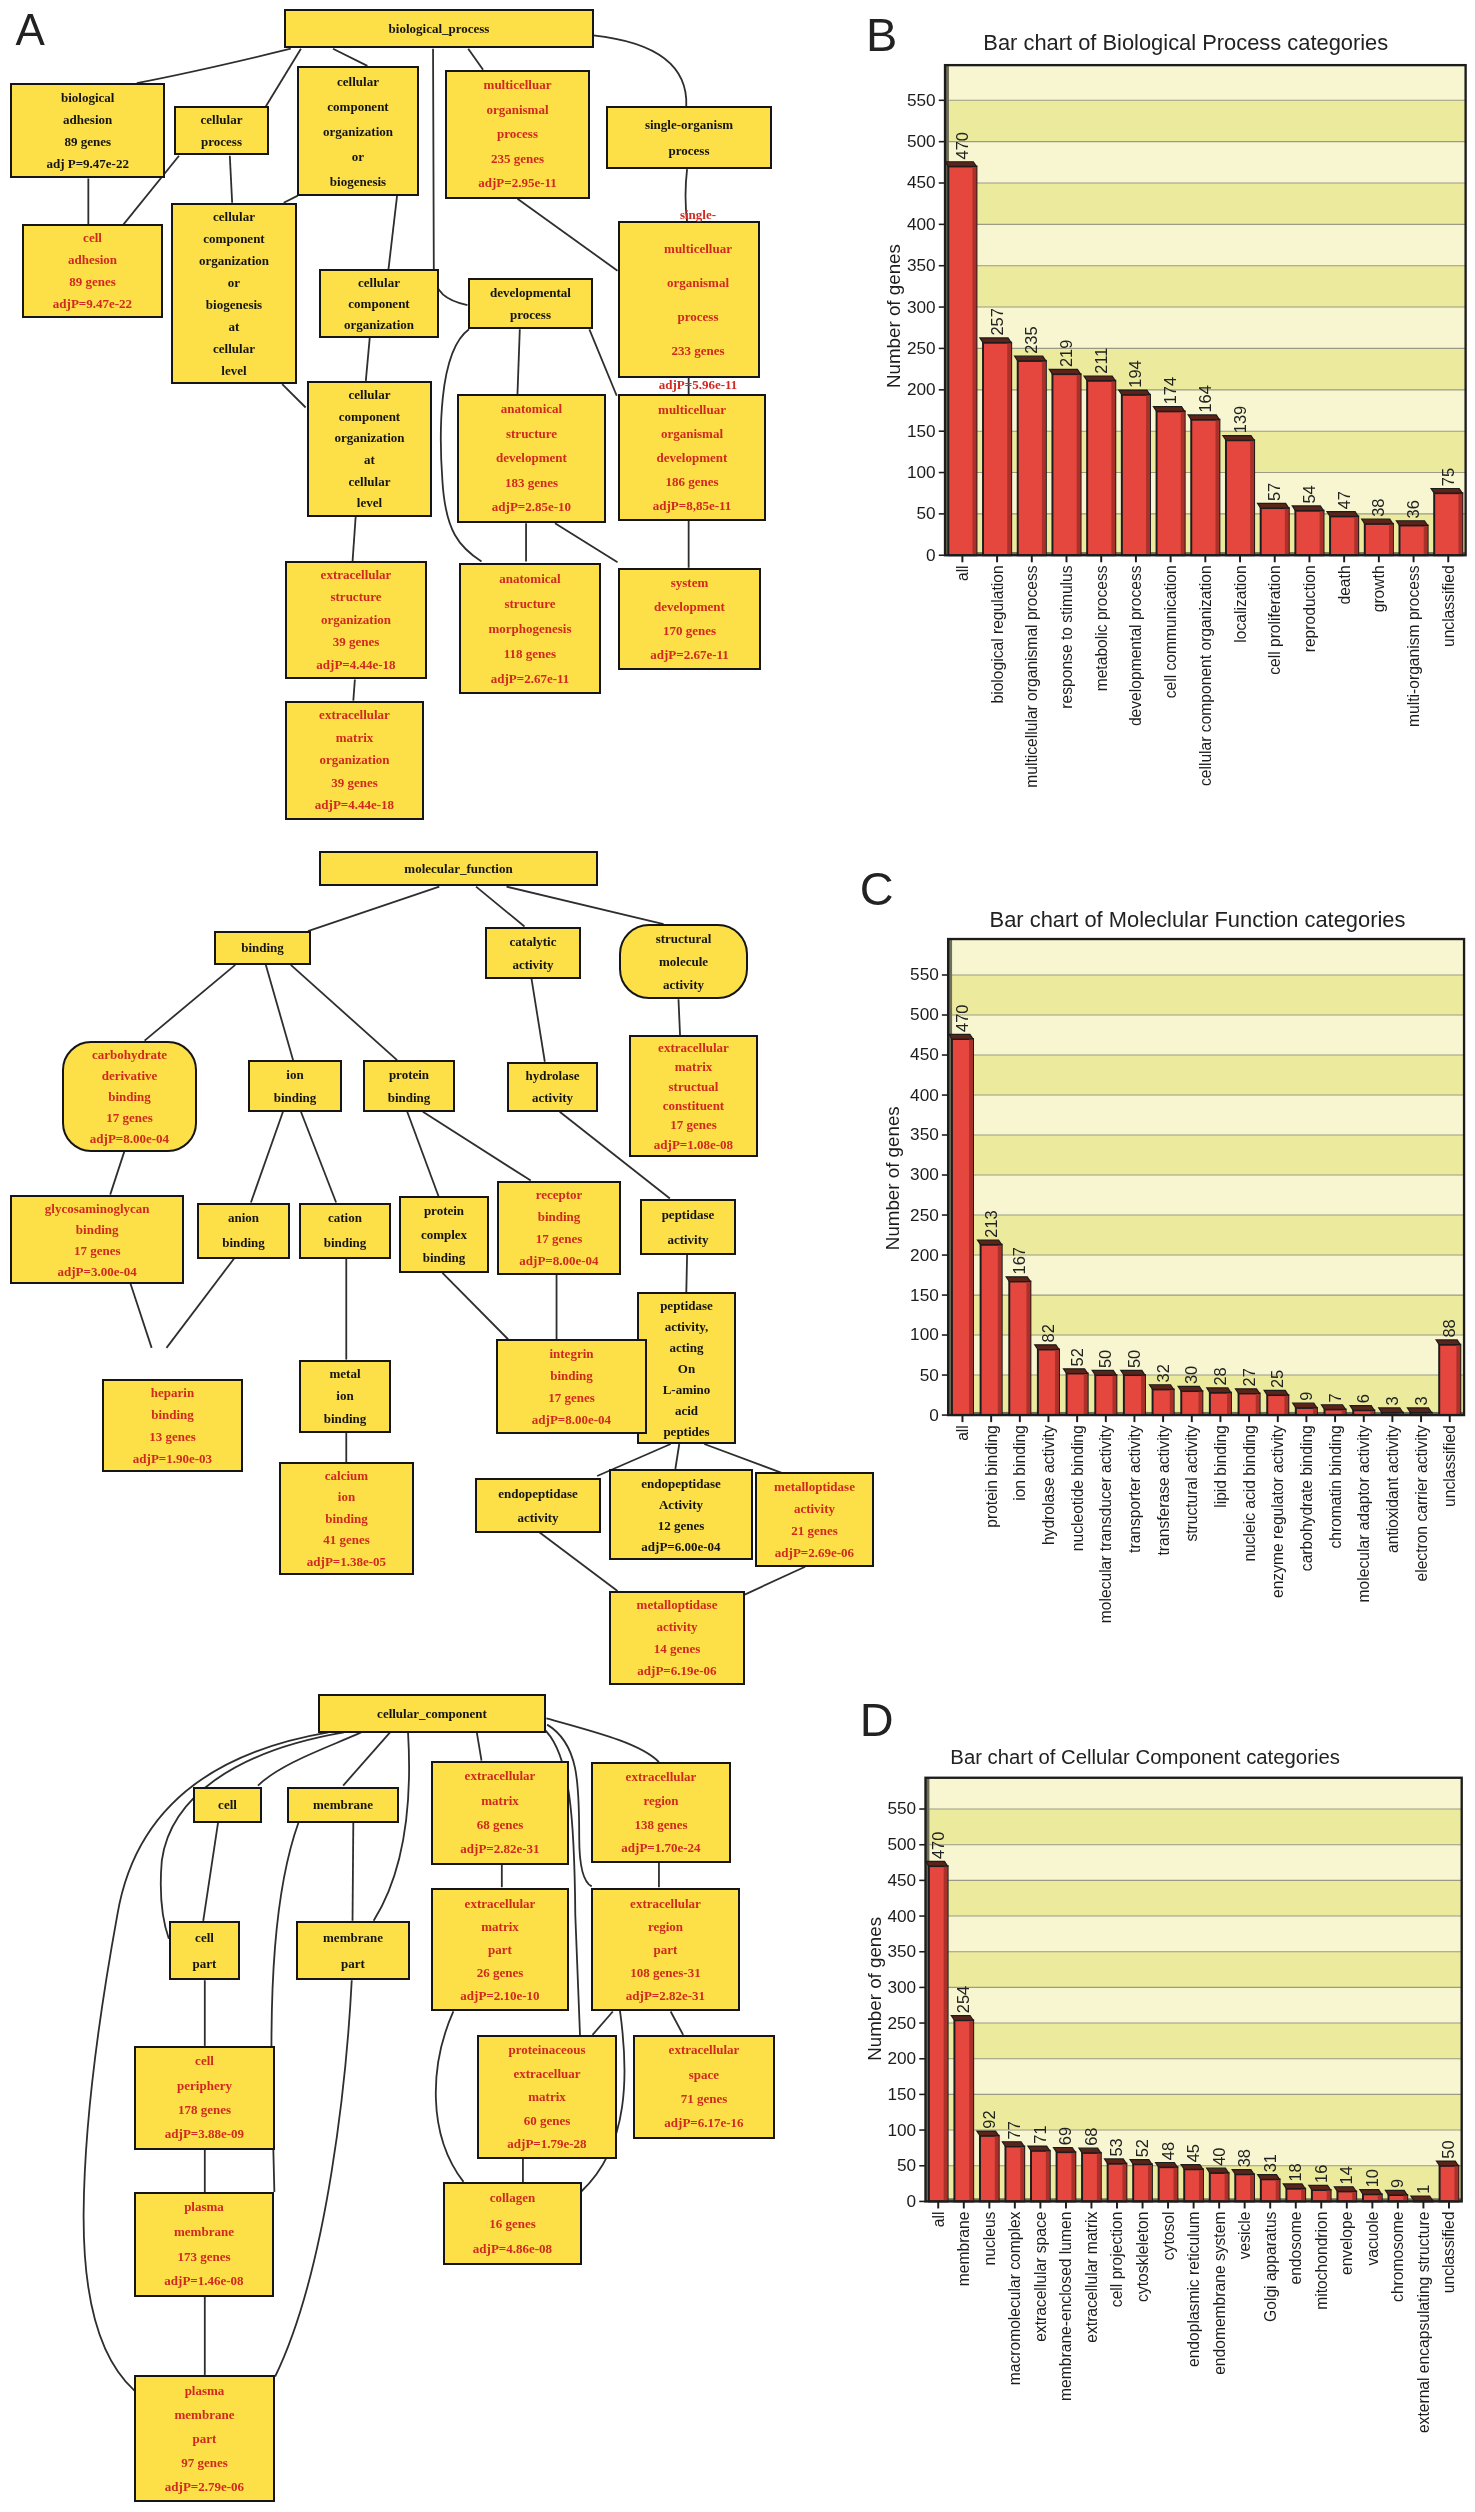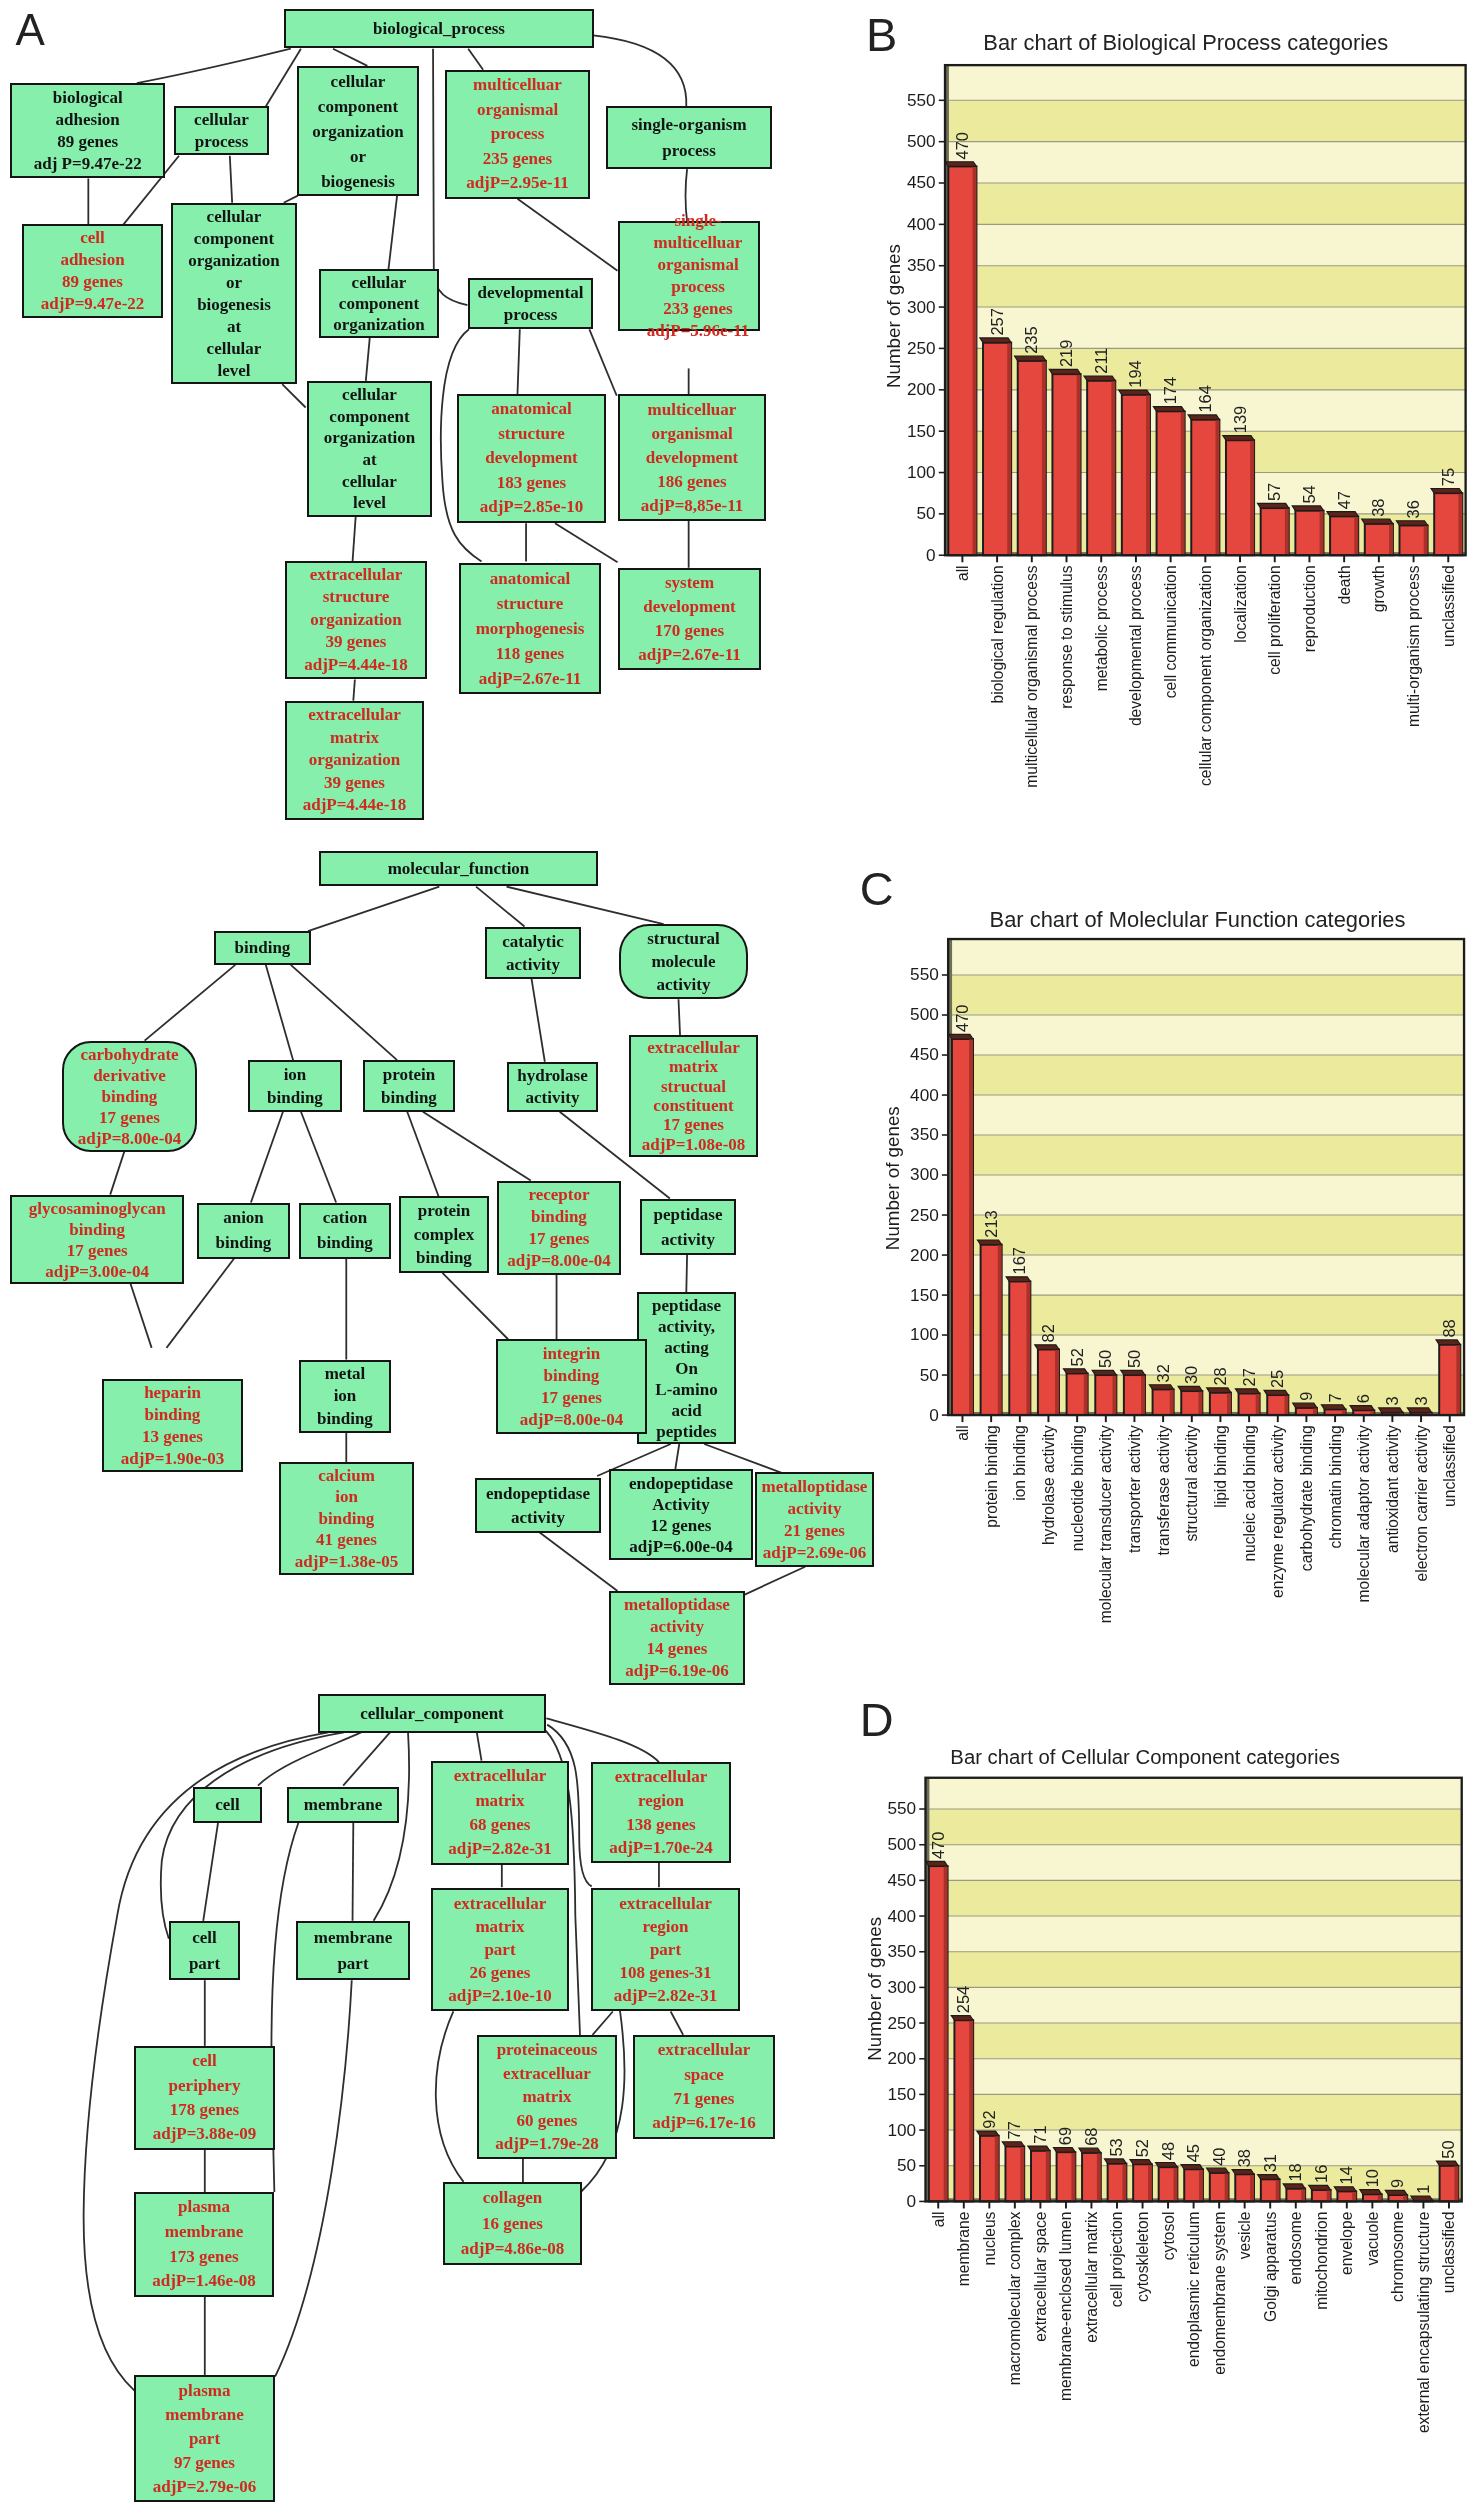--- a/index.html
+++ b/index.html
@@ -1,15 +1,15 @@
 <!DOCTYPE html>
 <html style="font-size:12.5px"><head><meta charset="utf-8"><style>
 html,body{margin:0;padding:0;}
 #fig{position:relative;width:1475px;height:2512px;background:#fff;overflow:hidden;}
-.bx{position:absolute;box-sizing:border-box;border:2.3px solid #151515;background:#86efac;display:flex;align-items:center;justify-content:center;text-align:center;font-family:"Liberation Serif",serif;font-size:17px;font-weight:bold;line-height:23px;}
+.bx{position:absolute;box-sizing:border-box;border:2.3px solid #151515;background:#fde047;display:flex;align-items:center;justify-content:center;text-align:center;font-family:"Liberation Serif",serif;font-size:13px;font-weight:bold;line-height:23px;}
 .r{color:#d02a20;}.k{color:#141414;}
 svg{position:absolute;left:0;top:0;}
 </style></head><body>
 <div id="fig">
 <svg width="1475" height="2512" viewBox="0 0 1887 3213">
       <g fill="none" stroke="#2e2e2e" stroke-width="2.3">
         <path d="M372,62 Q258,90 175,106"></path>
         <path d="M385,62 L340,136"></path>
         <path d="M426,62 L470,84"></path>
         <path d="M599,62 L618,89"></path>
@@ -107,21 +107,21 @@
     </div>
 <div class="bx k" style="left:171px;top:203px;width:126px;height:181px;line-height:22px;">
       <div>cellular<br>component<br>organization<br>or<br>biogenesis<br>at<br>cellular<br>level</div>
     </div>
 <div class="bx k" style="left:319px;top:269px;width:120px;height:69px;line-height:21px;">
       <div>cellular<br>component<br>organization</div>
     </div>
 <div class="bx k" style="left:468px;top:278px;width:125px;height:51px;line-height:22px;">
       <div>developmental<br>process</div>
     </div>
-<div class="bx r" style="left:618px;top:221px;width:142px;height:110px;line-height:22px;padding-left:18px;">
+<div class="bx r" style="left:618px;top:221px;width:142px;height:157px;line-height:34px;padding-left:18px;">
       <div>single-<br>multicelluar<br>organismal<br>process<br>233 genes<br>adjP=5.96e-11</div>
     </div>
 <div class="bx k" style="left:307px;top:381px;width:125px;height:136px;line-height:21.7px;">
       <div>cellular<br>component<br>organization<br>at<br>cellular<br>level</div>
     </div>
 <div class="bx r" style="left:457px;top:394px;width:149px;height:129px;line-height:24.6px;">
       <div>anatomical<br>structure<br>development<br>183 genes<br>adjP=2.85e-10</div>
     </div>
 <div class="bx r" style="left:618px;top:394px;width:148px;height:127px;line-height:24px;">
       <div>multicelluar<br>organismal<br>development<br>186 genes<br>adjP=8,85e-11</div>

